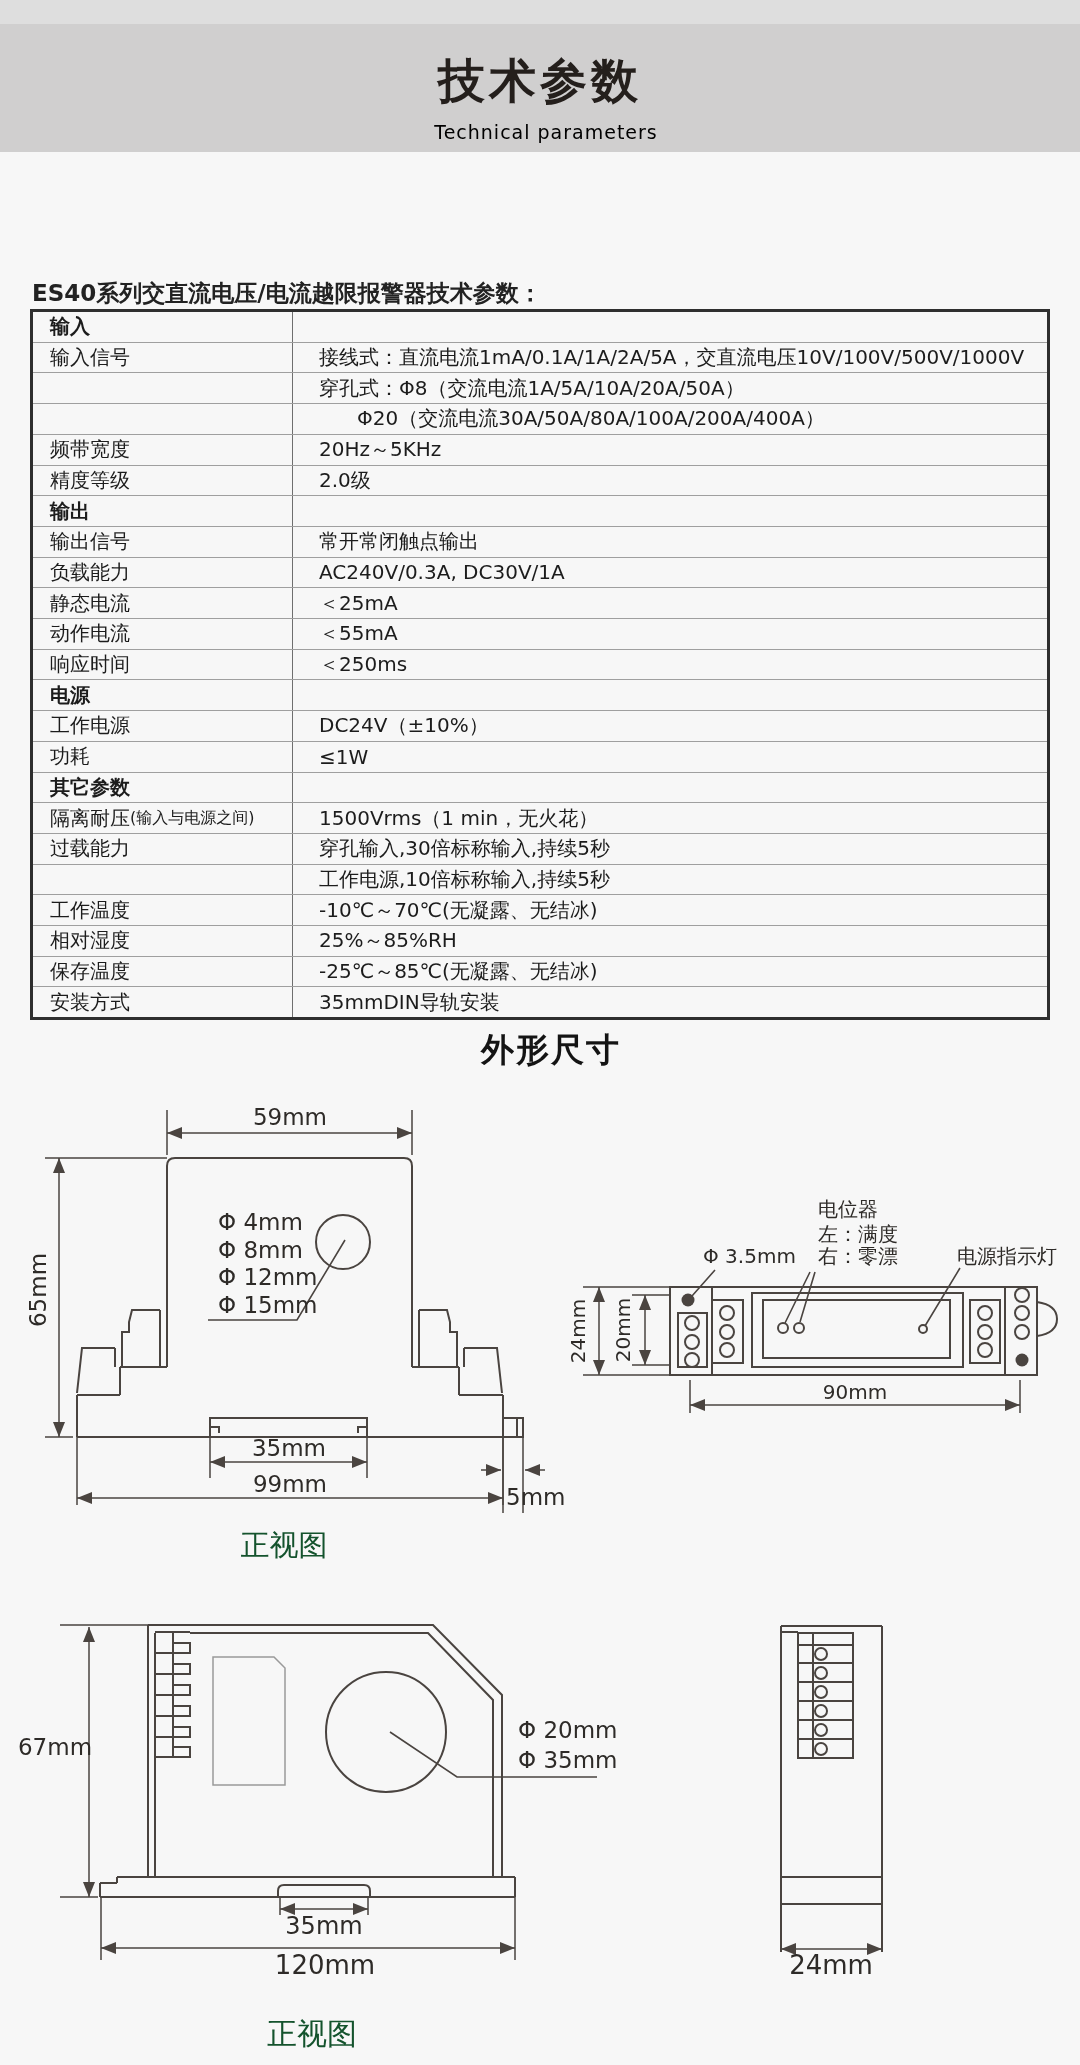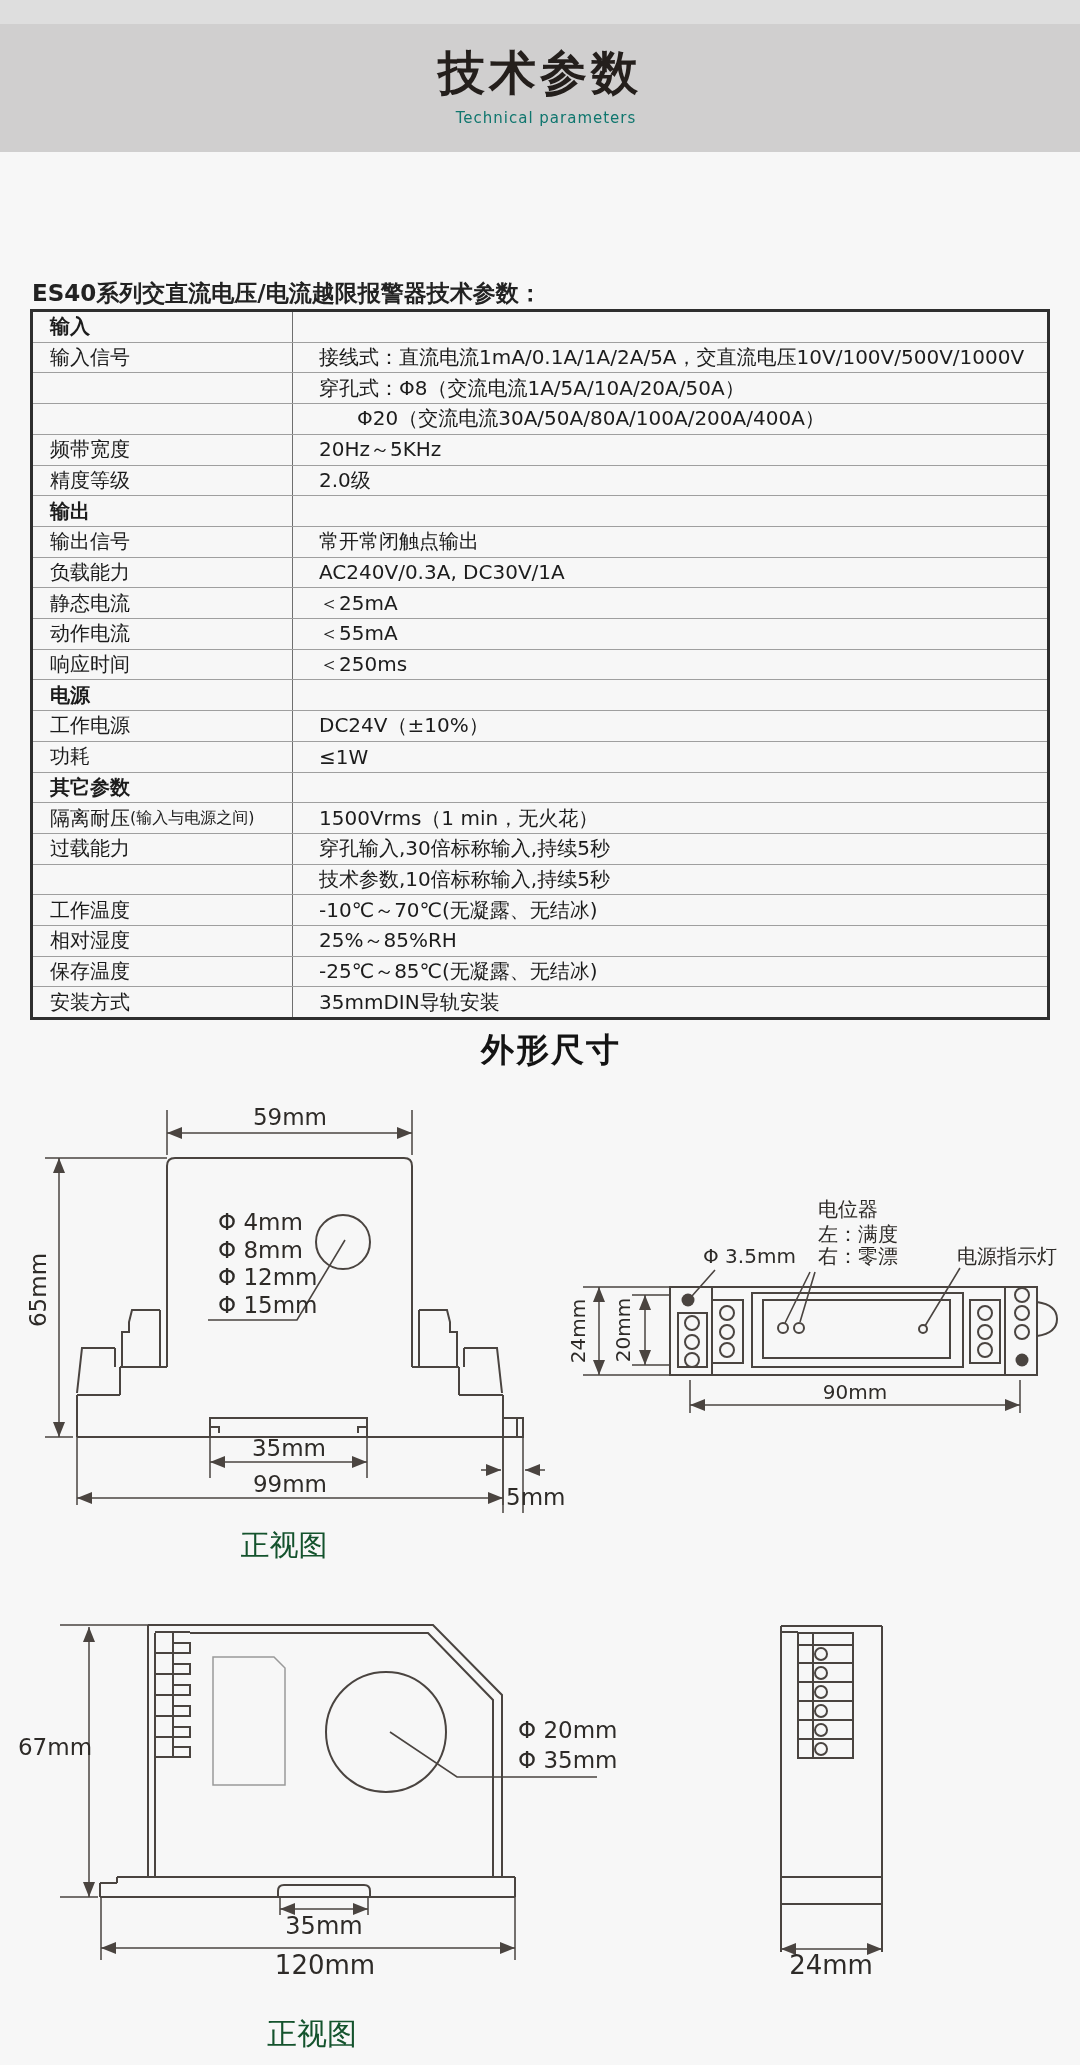--- a/index.html
+++ b/index.html
@@ -1,21 +1,21 @@
 <!DOCTYPE html>
 <html><head>
 <meta charset="utf-8">
 <style>
   html,body{margin:0;padding:0;}
   body{font-family:"DejaVu Sans","Liberation Sans",sans-serif;background:#f7f7f7;}
   .page{position:relative;width:1080px;height:2065px;background:#f7f7f7;overflow:hidden;}
   .strip{position:absolute;left:0;top:0;width:1080px;height:24px;background:#dedede;}
   .banner{position:absolute;left:0;top:24px;width:1080px;height:128px;background:#d0cfcf;text-align:center;}
-  .banner h1{margin:0;padding-top:18px;font-size:47px;font-weight:700;letter-spacing:4px;color:#241f1c;}
-  .banner .sub{margin-top:4px;font-size:15px;color:#0f766e;letter-spacing:1px;margin-left:12px;}
+  .banner h1{margin:8px;padding-top:18px;font-size:47px;font-weight:700;letter-spacing:4px;color:#241f1c;}
+  .banner .sub{margin-top:4px;font-size:19px;color:#000000;letter-spacing:1px;margin-left:12px;}
   .intro{position:absolute;left:32px;top:233px;font-size:23px;font-weight:600;color:#222;margin-top:45px;}
   .spec-table{position:absolute;left:30px;top:277px;width:1020px;height:711px;
     border:3px solid #2f2f2f;box-sizing:border-box;display:flex;flex-direction:column;
     color:#1c1c1c;font-size:20px;margin-top:32px;}
   .trow{flex:1;display:flex;min-height:0;}
   .trow + .trow{border-top:1px solid #9f9f9f;}
   .tcell{display:flex;align-items:center;box-sizing:border-box;white-space:nowrap;overflow:visible;}
   .tlabel{width:260px;flex:0 0 260px;padding-left:17px;border-right:1px solid #6f6f6f;}
   .tvalue{flex:1;padding-left:26px;}
   .tvalue.indent{padding-left:64px;}
@@ -195,21 +195,21 @@
         </div>
         <div class="tcell tvalue">
           <span>穿孔输入,30倍标称输入,持续5秒</span>
         </div>
       </div>
       <div class="trow">
         <div class="tcell tlabel">
           <span></span>
         </div>
         <div class="tcell tvalue">
-          <span>技术参数,10倍标称输入,持续5秒</span>
+          <span>工作电源,10倍标称输入,持续5秒</span>
         </div>
       </div>
       <div class="trow">
         <div class="tcell tlabel">
           <span>工作温度</span>
         </div>
         <div class="tcell tvalue">
           <span>-10℃～70℃(无凝露、无结冰)</span>
         </div>
       </div>

